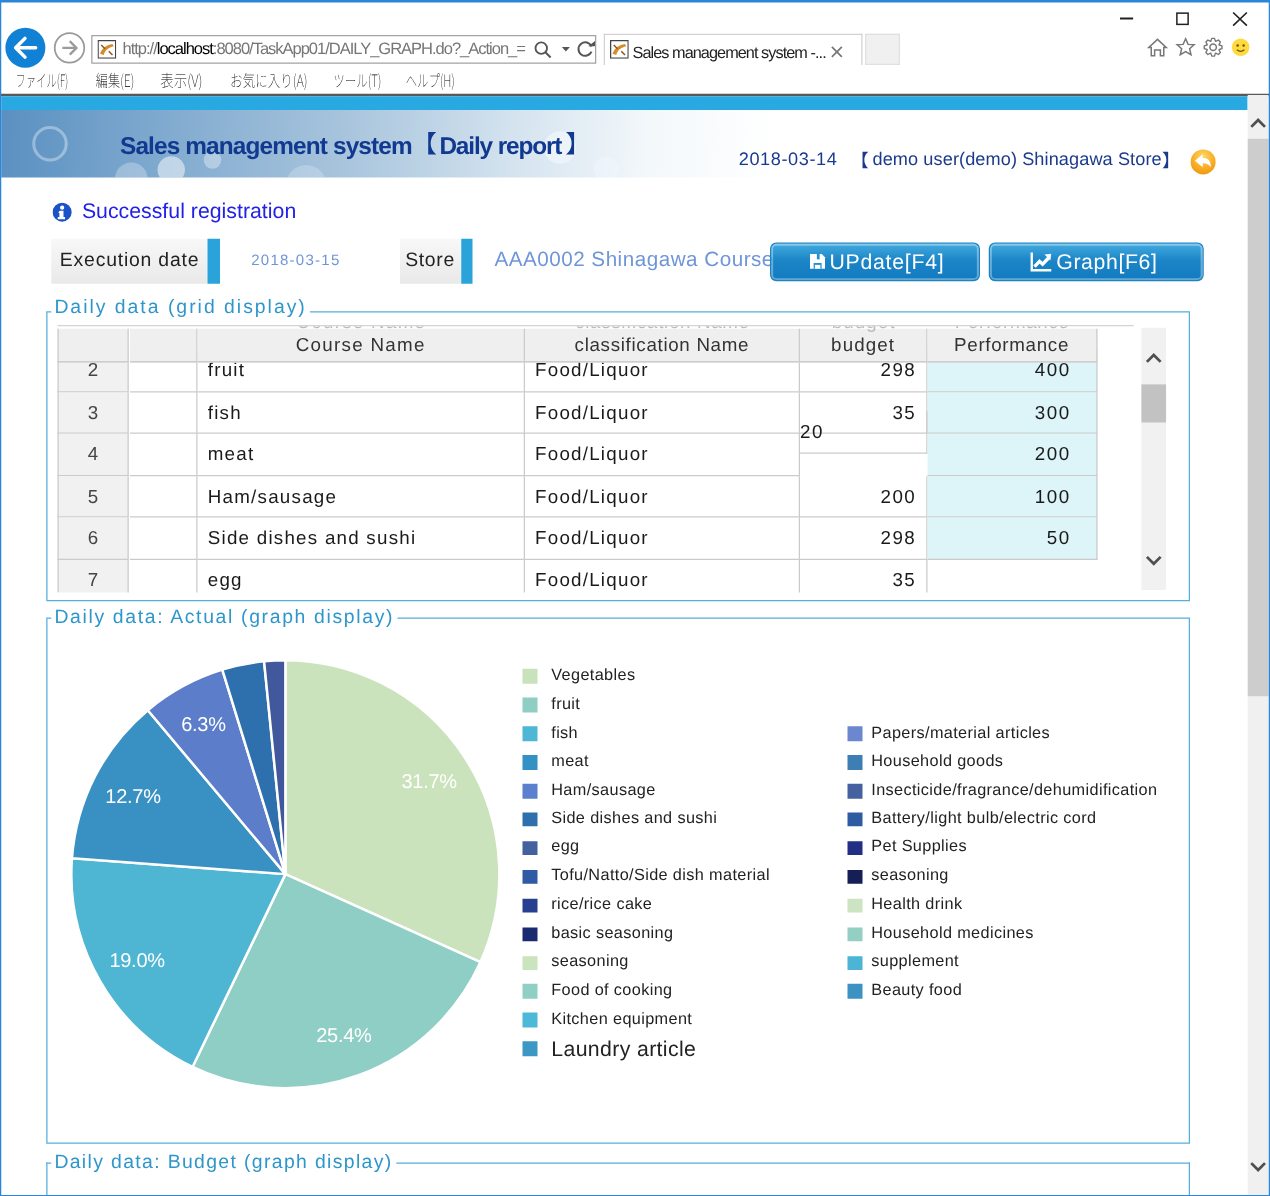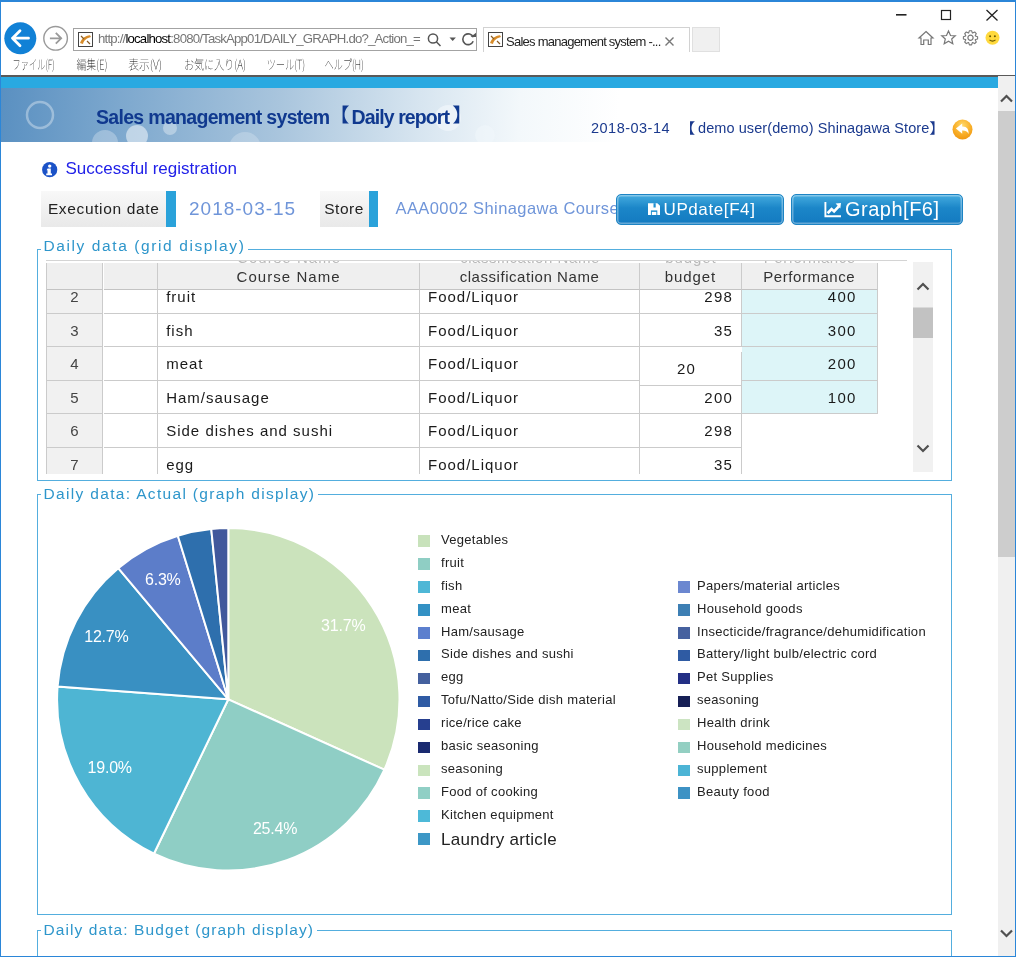--- a/index.html
+++ b/index.html
@@ -114,41 +114,41 @@
 
 <svg class="abs" style="left:42px;top:162px" width="16" height="16">
 <circle cx="7.7" cy="7.7" r="7.6" fill="#1b52c7"></circle>
 <circle cx="7.7" cy="4.1" r="1.7" fill="#fff"></circle>
 <path d="M5.6 6.6 h3.2 v5 h1.2 v1.7 h-5.8 v-1.7 h1.3 v-3.3 h-0.9 z" fill="#fff"></path>
 </svg>
 <div class="abs" style="left:65.5px;top:159px;font-size:17px;color:#2121e8;letter-spacing:0.02px">Successful registration</div>
 
 <div class="abs" style="left:41px;top:191.3px;width:125.3px;height:35.5px;background:linear-gradient(#f8f8f8,#e9e9e9);font-size:15.5px;color:#222;text-align:center;line-height:35.5px;letter-spacing:0.64px">Execution date</div>
 <div class="abs" style="left:166.3px;top:191.3px;width:9.5px;height:35.5px;background:#2aa2da"></div>
-<div class="abs" style="left:189px;top:191.3px;height:35.5px;line-height:35.5px;font-size:19px;color:#6f95d9;letter-spacing:1.0px">2018-03-15</div>
+<div class="abs" style="left:201px;top:191.3px;height:35.5px;line-height:35.5px;font-size:12px;color:#6f95d9;letter-spacing:1.0px">2018-03-15</div>
 <div class="abs" style="left:319.5px;top:191.3px;width:49.1px;height:35.5px;background:linear-gradient(#f8f8f8,#e9e9e9);font-size:15.5px;color:#222;text-align:center;line-height:35.5px;letter-spacing:0.55px">Store</div>
 <div class="abs" style="left:368.6px;top:191.3px;width:9.4px;height:35.5px;background:#2aa2da"></div>
 <div class="abs" style="left:395.5px;top:191.3px;height:35.5px;line-height:35.5px;font-size:16.5px;color:#6f95d9;letter-spacing:0.41px">AAA0002 Shinagawa Course</div>
 
 <div class="abs" style="left:615.5px;top:193.5px;width:168.5px;height:31.2px;background:linear-gradient(#44abdf,#1b86c8 45%,#137ac0);border:1px solid #1d84c4;border-radius:5px;box-shadow:inset 0 0 0 1.5px rgba(255,255,255,0.35)">
 <svg style="position:absolute;left:30px;top:7.5px" width="14" height="14">
         <path d="M1 1.2 H10.4 L13 3.8 V13 H1 Z" fill="#fff"></path>
         <rect x="6.5" y="1.2" width="2.2" height="4.3" fill="#2191d0"></rect>
         <rect x="3.9" y="8.4" width="6.4" height="4.6" fill="#2191d0"></rect>
         <rect x="4.9" y="9.9" width="4.4" height="3.1" fill="#fff"></rect>
       </svg>
 <div style="position:absolute;left:47px;top:0;height:29.2px;line-height:29.2px;font-size:17px;color:#fff;letter-spacing:0.6px">UPdate[F4]</div>
 </div>
 <div class="abs" style="left:791px;top:193.5px;width:172px;height:31.2px;background:linear-gradient(#44abdf,#1b86c8 45%,#137ac0);border:1px solid #1d84c4;border-radius:5px;box-shadow:inset 0 0 0 1.5px rgba(255,255,255,0.35)">
 <svg style="position:absolute;left:32px;top:6.5px" width="18" height="17">
         <path d="M1.4 1 V15.2 H17" fill="none" stroke="#fff" stroke-width="1.9"></path>
         <path d="M3.6 12.3 L7.6 8.1 L10.1 10.4 L14.8 5.4" fill="none" stroke="#fff" stroke-width="2.7"></path>
         <path d="M11.6 2.6 L17 2 L16.3 7.4 Z" fill="#fff"></path>
       </svg>
-<div style="position:absolute;left:53px;top:0;height:29.2px;line-height:29.2px;font-size:20px;color:#fff;letter-spacing:0.5px">Graph[F6]</div>
+<div style="position:absolute;left:53px;top:0;height:29.2px;line-height:29.2px;font-size:17px;color:#fff;letter-spacing:0.5px">Graph[F6]</div>
 </div>
 
 <div class="abs" style="left:36.5px;top:248.5px;width:915.5px;height:232px;border:1px solid #54aede"></div>
 <div class="leg" style="left:40.5px;top:237px;letter-spacing:1.6px">Daily data (grid display)</div>
 <div class="abs" style="left:40px;top:259.5px;width:880px;height:214.3px;overflow:hidden;background:#fff">
   <div style="position:absolute;left:-40px;top:-259.5px;width:1000px;height:500px">
     <div class="gc" style="left:46.4px;top:280.0px;width:57.1px;height:33.6px;background:#f1f1f1;text-align:center;color:#444;letter-spacing:0">2</div>
 <div class="gc" style="left:103.5px;top:280.0px;width:54.69999999999999px;height:33.6px"></div>
 <div class="gc" style="left:158.2px;top:280.0px;width:261.8px;height:33.6px;padding-left:8px">fruit</div>
 <div class="gc" style="left:420px;top:280.0px;width:220px;height:33.6px;padding-left:8px">Food/Liquor</div>
@@ -157,33 +157,34 @@
 <div class="gc" style="left:46.4px;top:313.6px;width:57.1px;height:33.6px;background:#f1f1f1;text-align:center;color:#444;letter-spacing:0">3</div>
 <div class="gc" style="left:103.5px;top:313.6px;width:54.69999999999999px;height:33.6px"></div>
 <div class="gc" style="left:158.2px;top:313.6px;width:261.8px;height:33.6px;padding-left:8px">fish</div>
 <div class="gc" style="left:420px;top:313.6px;width:220px;height:33.6px;padding-left:8px">Food/Liquor</div>
 <div class="gc" style="left:640px;top:313.6px;width:102px;height:33.6px;text-align:right;padding-right:8px;letter-spacing:1.2px">35</div>
 <div class="gc" style="left:742px;top:313.6px;width:135.5px;height:33.6px;background:#ddf5f8;text-align:right;padding-right:20px;letter-spacing:1.2px">300</div>
 <div class="gc" style="left:46.4px;top:347.2px;width:57.1px;height:33.6px;background:#f1f1f1;text-align:center;color:#444;letter-spacing:0">4</div>
 <div class="gc" style="left:103.5px;top:347.2px;width:54.69999999999999px;height:33.6px"></div>
 <div class="gc" style="left:158.2px;top:347.2px;width:261.8px;height:33.6px;padding-left:8px">meat</div>
 <div class="gc" style="left:420px;top:347.2px;width:220px;height:33.6px;padding-left:8px">Food/Liquor</div>
-<div class="gc" style="left:640px;top:352px;width:102px;height:33.6px;text-align:center;padding-right:8px;letter-spacing:1.2px">20</div>
+<div class="gc" style="left:640px;top:329px;width:102px;height:33.6px;text-align:left;padding-right:8px;letter-spacing:1.2px">20</div>
 <div class="gc" style="left:742px;top:347.2px;width:135.5px;height:33.6px;background:#ddf5f8;text-align:right;padding-right:20px;letter-spacing:1.2px">200</div>
 <div class="gc" style="left:46.4px;top:380.8px;width:57.1px;height:33.6px;background:#f1f1f1;text-align:center;color:#444;letter-spacing:0">5</div>
 <div class="gc" style="left:103.5px;top:380.8px;width:54.69999999999999px;height:33.6px"></div>
 <div class="gc" style="left:158.2px;top:380.8px;width:261.8px;height:33.6px;padding-left:8px">Ham/sausage</div>
 <div class="gc" style="left:420px;top:380.8px;width:220px;height:33.6px;padding-left:8px">Food/Liquor</div>
 <div class="gc" style="left:640px;top:380.8px;width:102px;height:33.6px;text-align:right;padding-right:8px;letter-spacing:1.2px">200</div>
 <div class="gc" style="left:742px;top:380.8px;width:135.5px;height:33.6px;background:#ddf5f8;text-align:right;padding-right:20px;letter-spacing:1.2px">100</div>
 <div class="gc" style="left:46.4px;top:414.4px;width:57.1px;height:33.6px;background:#f1f1f1;text-align:center;color:#444;letter-spacing:0">6</div>
 <div class="gc" style="left:103.5px;top:414.4px;width:54.69999999999999px;height:33.6px"></div>
 <div class="gc" style="left:158.2px;top:414.4px;width:261.8px;height:33.6px;padding-left:8px">Side dishes and sushi</div>
 <div class="gc" style="left:420px;top:414.4px;width:220px;height:33.6px;padding-left:8px">Food/Liquor</div>
 <div class="gc" style="left:640px;top:414.4px;width:102px;height:33.6px;text-align:right;padding-right:8px;letter-spacing:1.2px">298</div>
+<div class="gc" style="left:742px;top:414.4px;width:135.5px;height:33.6px;background:#ddf5f8;text-align:right;padding-right:20px;letter-spacing:1.2px">50</div>
 <div class="gc" style="left:46.4px;top:448.0px;width:57.1px;height:33.6px;background:#f1f1f1;text-align:center;color:#444;letter-spacing:0">7</div>
 <div class="gc" style="left:103.5px;top:448.0px;width:54.69999999999999px;height:33.6px"></div>
 <div class="gc" style="left:158.2px;top:448.0px;width:261.8px;height:33.6px;padding-left:8px">egg</div>
 <div class="gc" style="left:420px;top:448.0px;width:220px;height:33.6px;padding-left:8px">Food/Liquor</div>
 <div class="gc" style="left:640px;top:448.0px;width:102px;height:33.6px;text-align:right;padding-right:8px;letter-spacing:1.2px">35</div>
 
     <div class="gh" style="left:46.4px;top:263.2px;width:57.1px;height:27.3px;background:#efefef;color:#333;letter-spacing:1px;"></div>
 <div class="gh" style="left:103.5px;top:263.2px;width:54.69999999999999px;height:27.3px;background:#efefef;color:#333;letter-spacing:1px;"></div>
 <div class="gh" style="left:158.2px;top:263.2px;width:261.8px;height:27.3px;background:#efefef;color:#333;letter-spacing:1.04px;">Course Name</div>
 <div class="gh" style="left:420px;top:263.2px;width:220px;height:27.3px;background:#efefef;color:#333;letter-spacing:0.55px;">classification Name</div>

